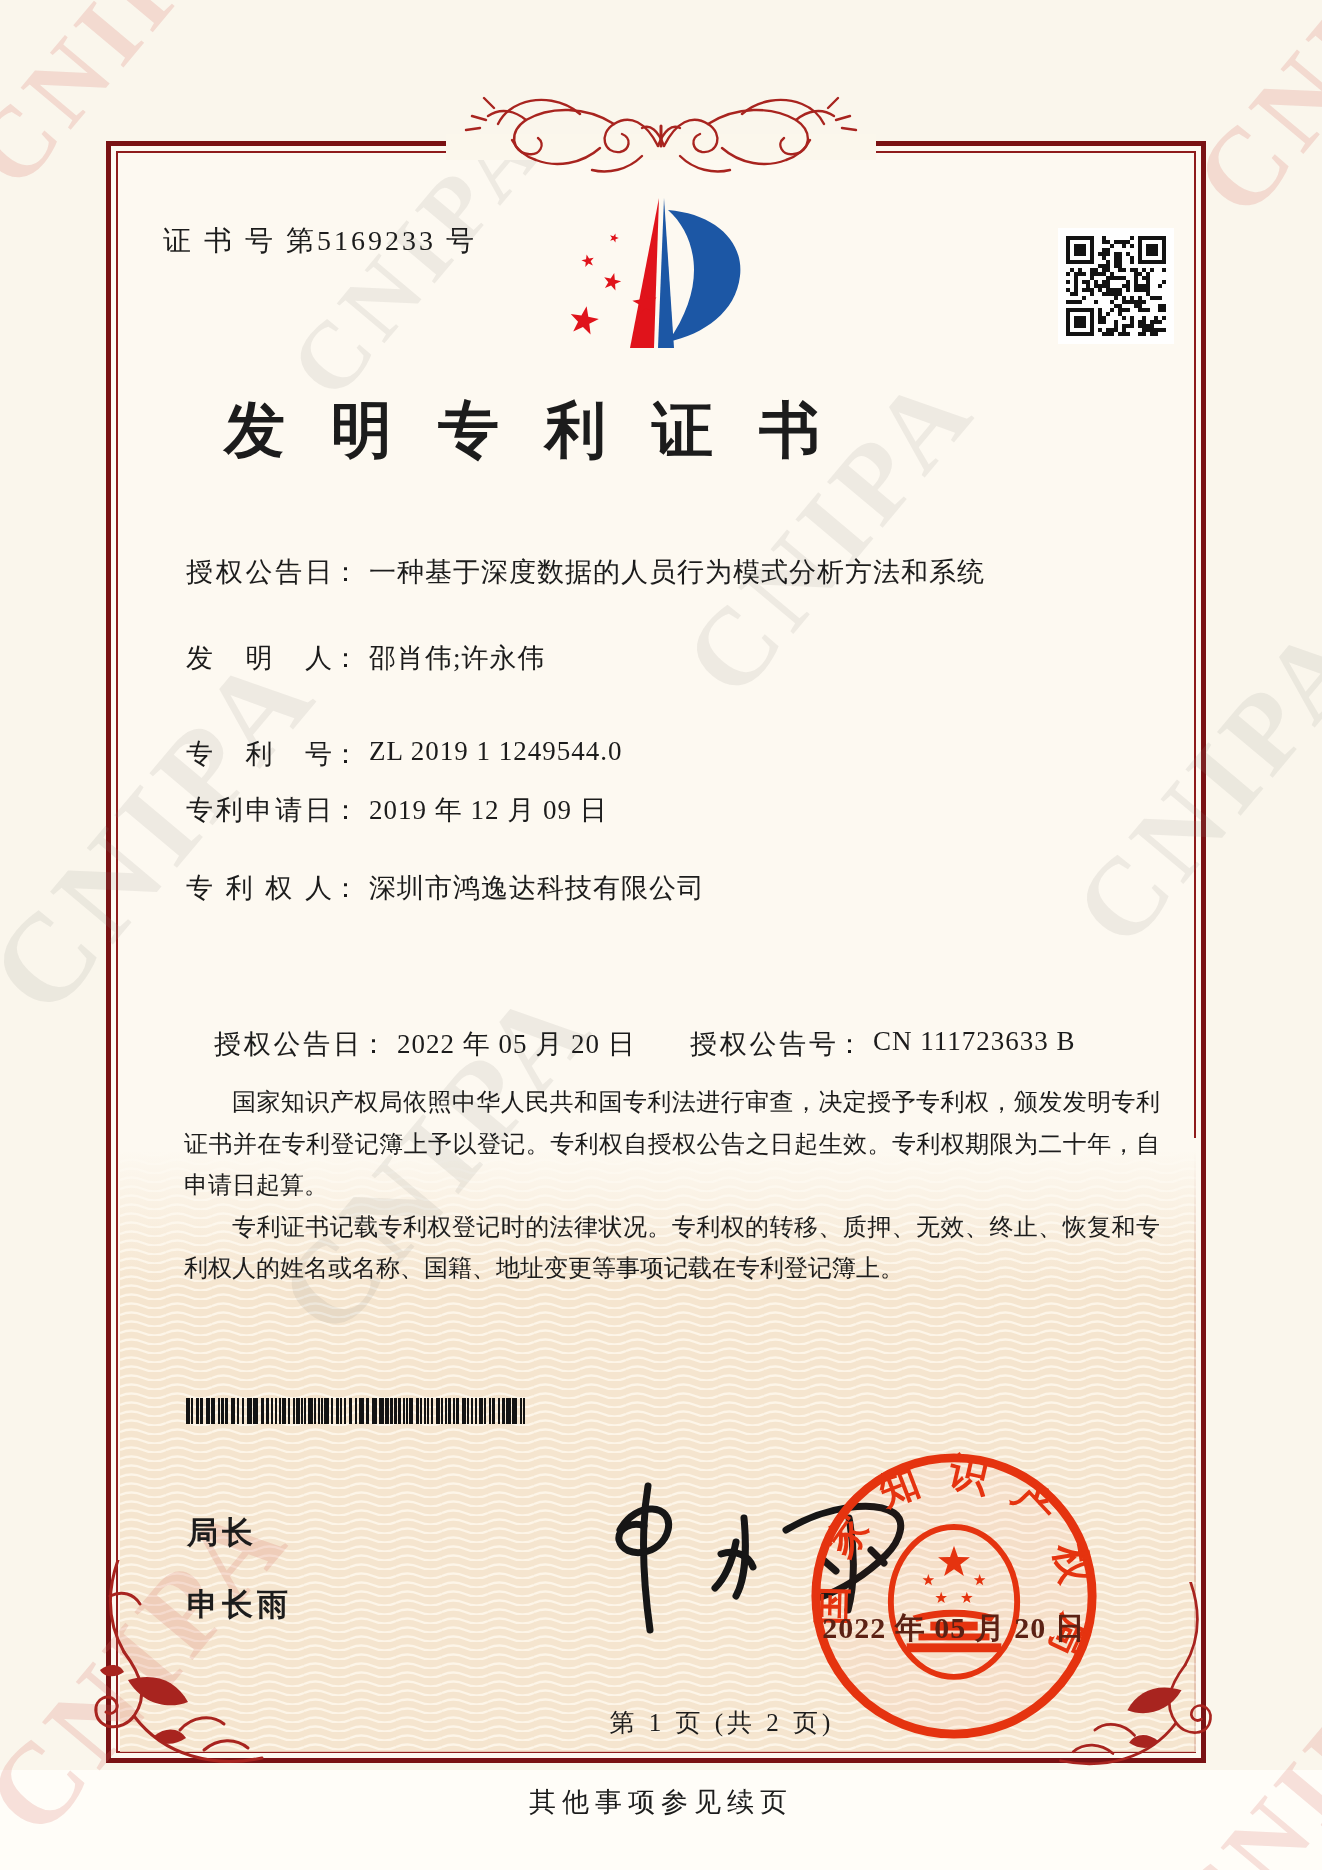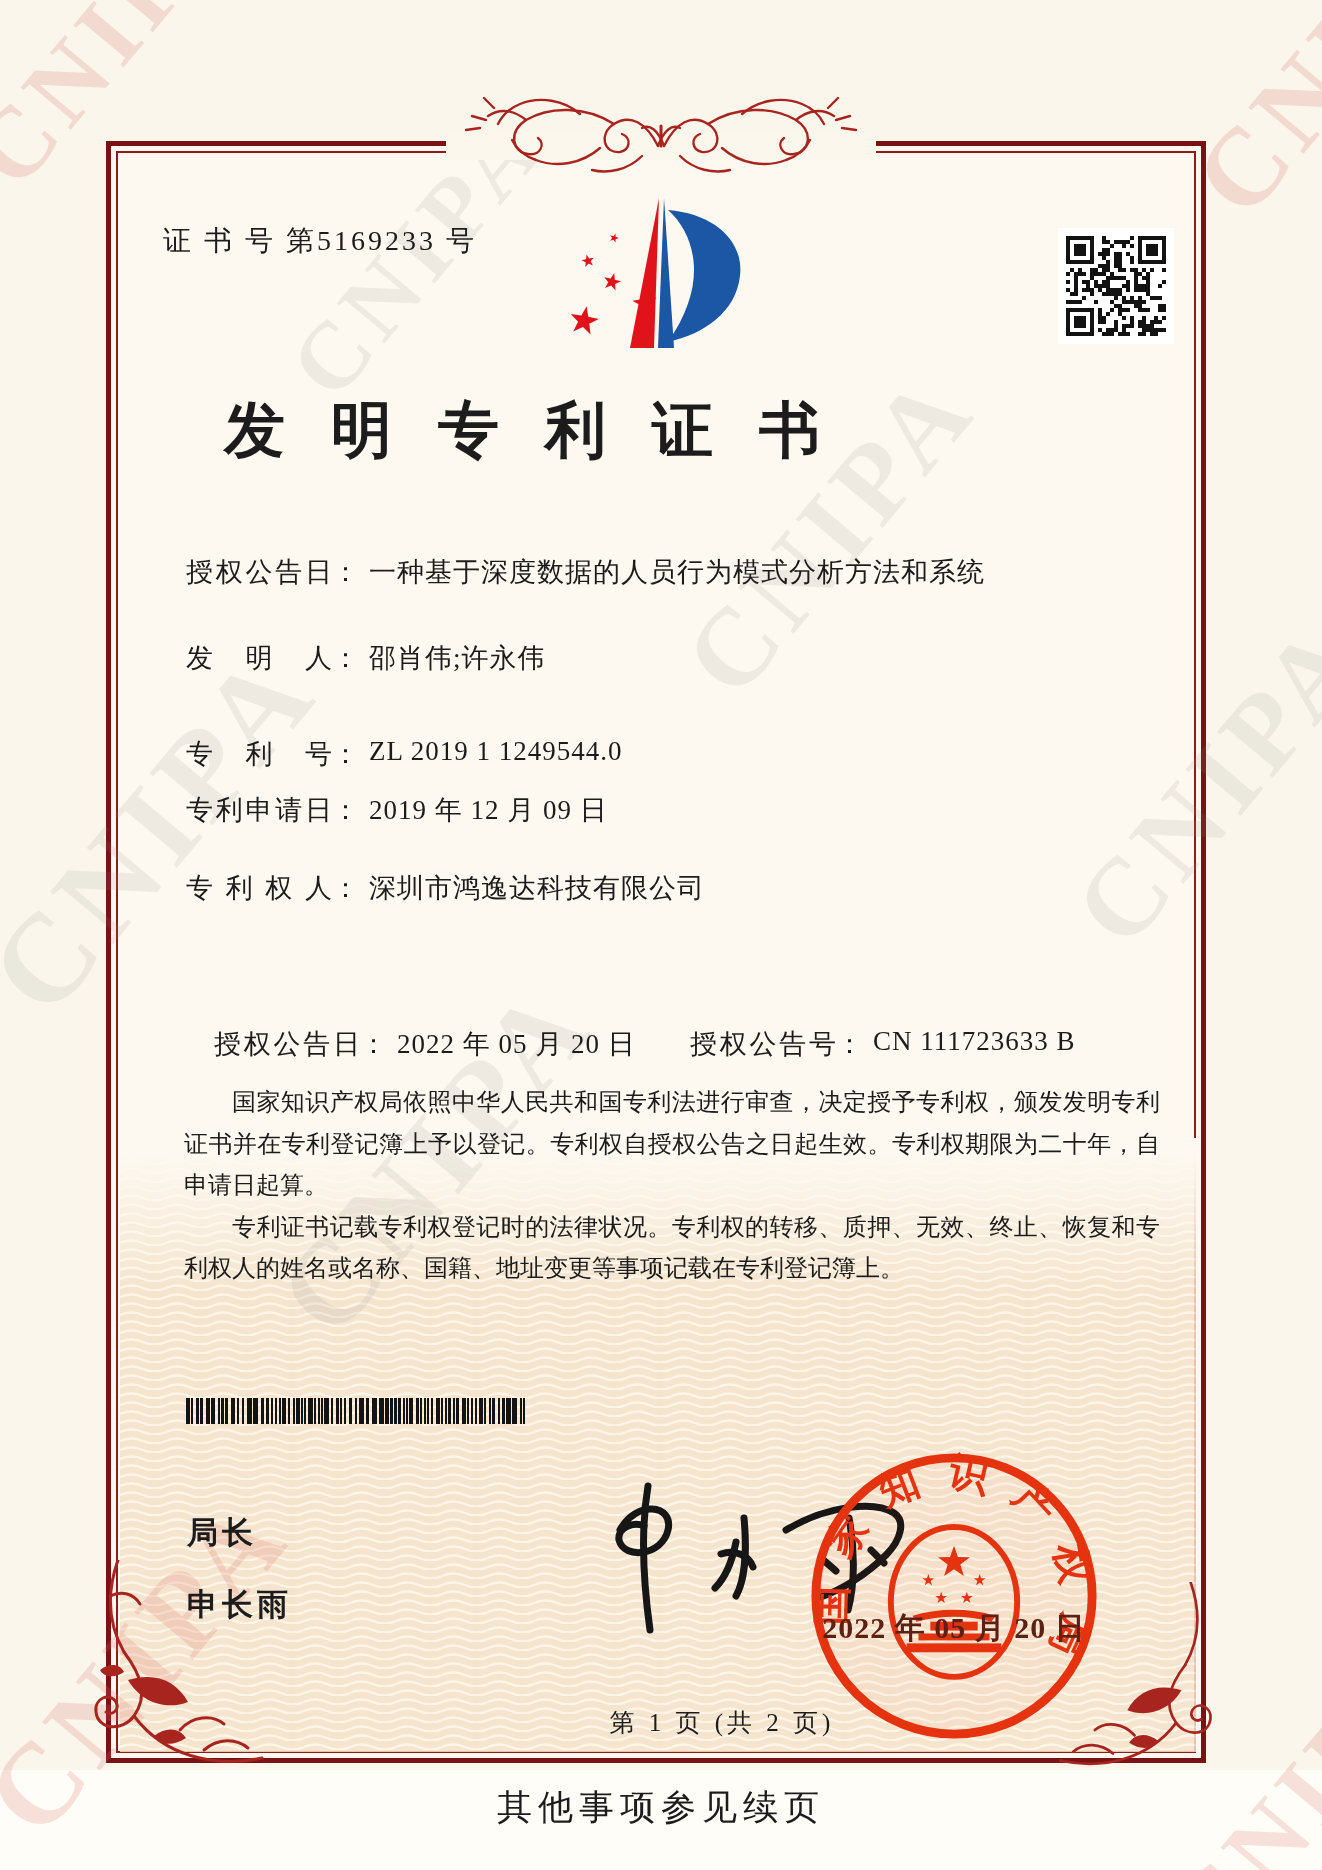--- a/index.html
+++ b/index.html
@@ -36,21 +36,21 @@
 
   .paras{left:184px;top:1082px;width:976px;font-size:24px;line-height:41.5px;text-align:justify;}
   .paras p{margin:0;text-indent:2em;}
 
   .director{left:187px;font-size:31px;font-weight:bold;font-family:"Liberation Sans","DejaVu Sans",sans-serif;letter-spacing:4px;}
 
   .seal-date{left:812px;top:1608px;width:284px;text-align:center;font-size:30px;font-weight:600;
              color:#5c2114;letter-spacing:1px;white-space:nowrap;}
 
   .page-footer{left:106px;top:1706px;width:1232px;text-align:center;font-size:25px;letter-spacing:4px;}
-  .continuation{left:0;top:1784px;width:1322px;text-align:center;font-size:35px;letter-spacing:6px;z-index:4;}
+  .continuation{left:0;top:1784px;width:1322px;text-align:center;font-size:27px;letter-spacing:6px;z-index:4;}
 
   .qr-box{position:absolute;left:1058px;top:228px;width:116px;height:116px;background:#ffffff;
           z-index:3;display:flex;align-items:center;justify-content:center;}
   svg{display:block;}
 </style>
 </head>
 <body>
 
 <div id="page">
 

